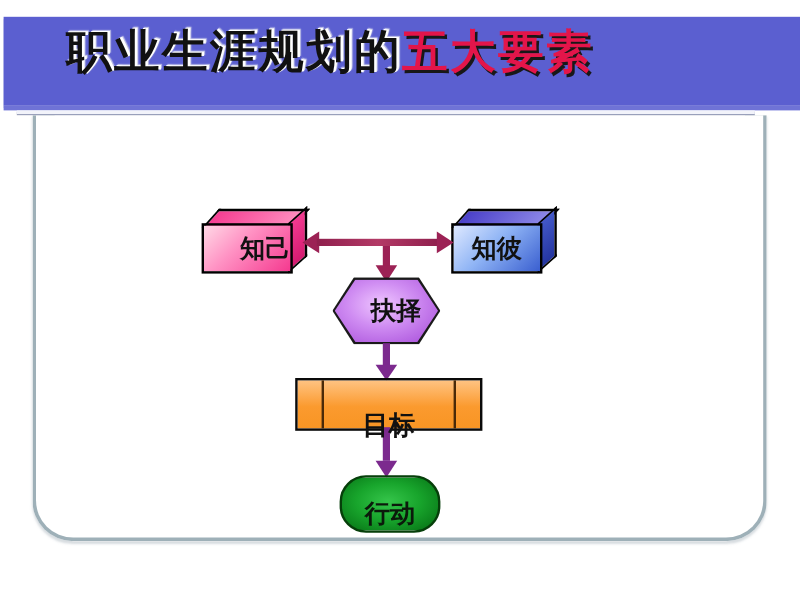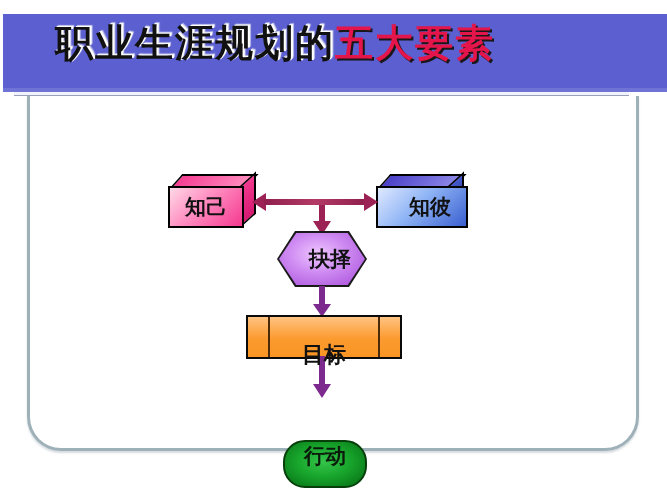--- a/index.html
+++ b/index.html
@@ -102,26 +102,26 @@
     transform:skewX(-42deg);transform-origin:bottom left;
   }
   .box3d .side{
     position:absolute;left:72px;top:12px;width:14px;height:38px;
     border:2px solid #000;border-left:none;
     transform:skewY(-42deg);transform-origin:top left;
   }
   .box3d .front .shape-label{font-size:21px;}
 
   #box-zhiji{left:168px;top:174px;}
-  #box-zhiji .front{background:linear-gradient(135deg,#ffd9e6 0%,#ff93c4 40%,#f5398f 100%);}
+  #box-zhiji .front{background:linear-gradient(135deg,#ffd9e6 0%,#ff93c4 40%,#f5398f 100%);justify-content:flex-end;}
   #box-zhiji .top{background:linear-gradient(90deg,#f53e92,#ff8fc0);}
   #box-zhiji .side{background:linear-gradient(180deg,#f23a90,#d41a70);}
 
   #box-zhibi{left:376px;top:174px;}
-  #box-zhibi .front{background:linear-gradient(135deg,#dfe9ff 0%,#8fb4f5 45%,#3a5fd0 100%);padding-left:16px;}
+  #box-zhibi .front{background:linear-gradient(135deg,#dfe9ff 0%,#8fb4f5 45%,#3a5fd0 100%);}
   #box-zhibi .top{background:linear-gradient(90deg,#4a40c8,#8f8ae8);}
   #box-zhibi .side{background:linear-gradient(180deg,#4358c8,#2435a0);}
   .hex-wrap{position:absolute;left:277px;top:231px;width:90px;height:56px;}
   .hex-outer{
     position:absolute;left:0;top:0;width:90px;height:56px;background:#1a1a1a;
     clip-path:polygon(20% 0,80% 0,100% 50%,80% 100%,20% 100%,0 50%);
   }
   .hex-inner{
     position:absolute;left:2px;top:2px;width:86px;height:52px;
     background:radial-gradient(ellipse at 45% 40%, #efc6ff 0%, #cf8cf2 42%, #a54ad8 100%);
@@ -141,21 +141,21 @@
   .proc .bar.l{left:20px;}
   .proc .bar.r{right:20px;}
   .proc .shape-label{font-size:22px;position:relative;z-index:2;margin-top:35px;}
 
   
   .term{
     position:absolute;left:283px;top:396px;width:80px;height:44px;
     background:radial-gradient(ellipse at 48% 45%, #35c54a 0%, #18a52c 45%, #046b12 100%);
     border:2px solid #063f0a;
     border-radius:22px/22px;
-    display:flex;align-items:flex-start;justify-content:center;margin-top:44px;
+    display:flex;align-items:flex-end;justify-content:center;
   }
   .term .shape-label{font-size:21px;color:#0b1a0b;}
 
   
   .arrow{position:absolute;}
 
   
   #arrow-h{left:252px;top:193px;width:126px;height:18px;}
   #arrow-h .bar{
     position:absolute;left:12px;top:6px;width:102px;height:6px;

